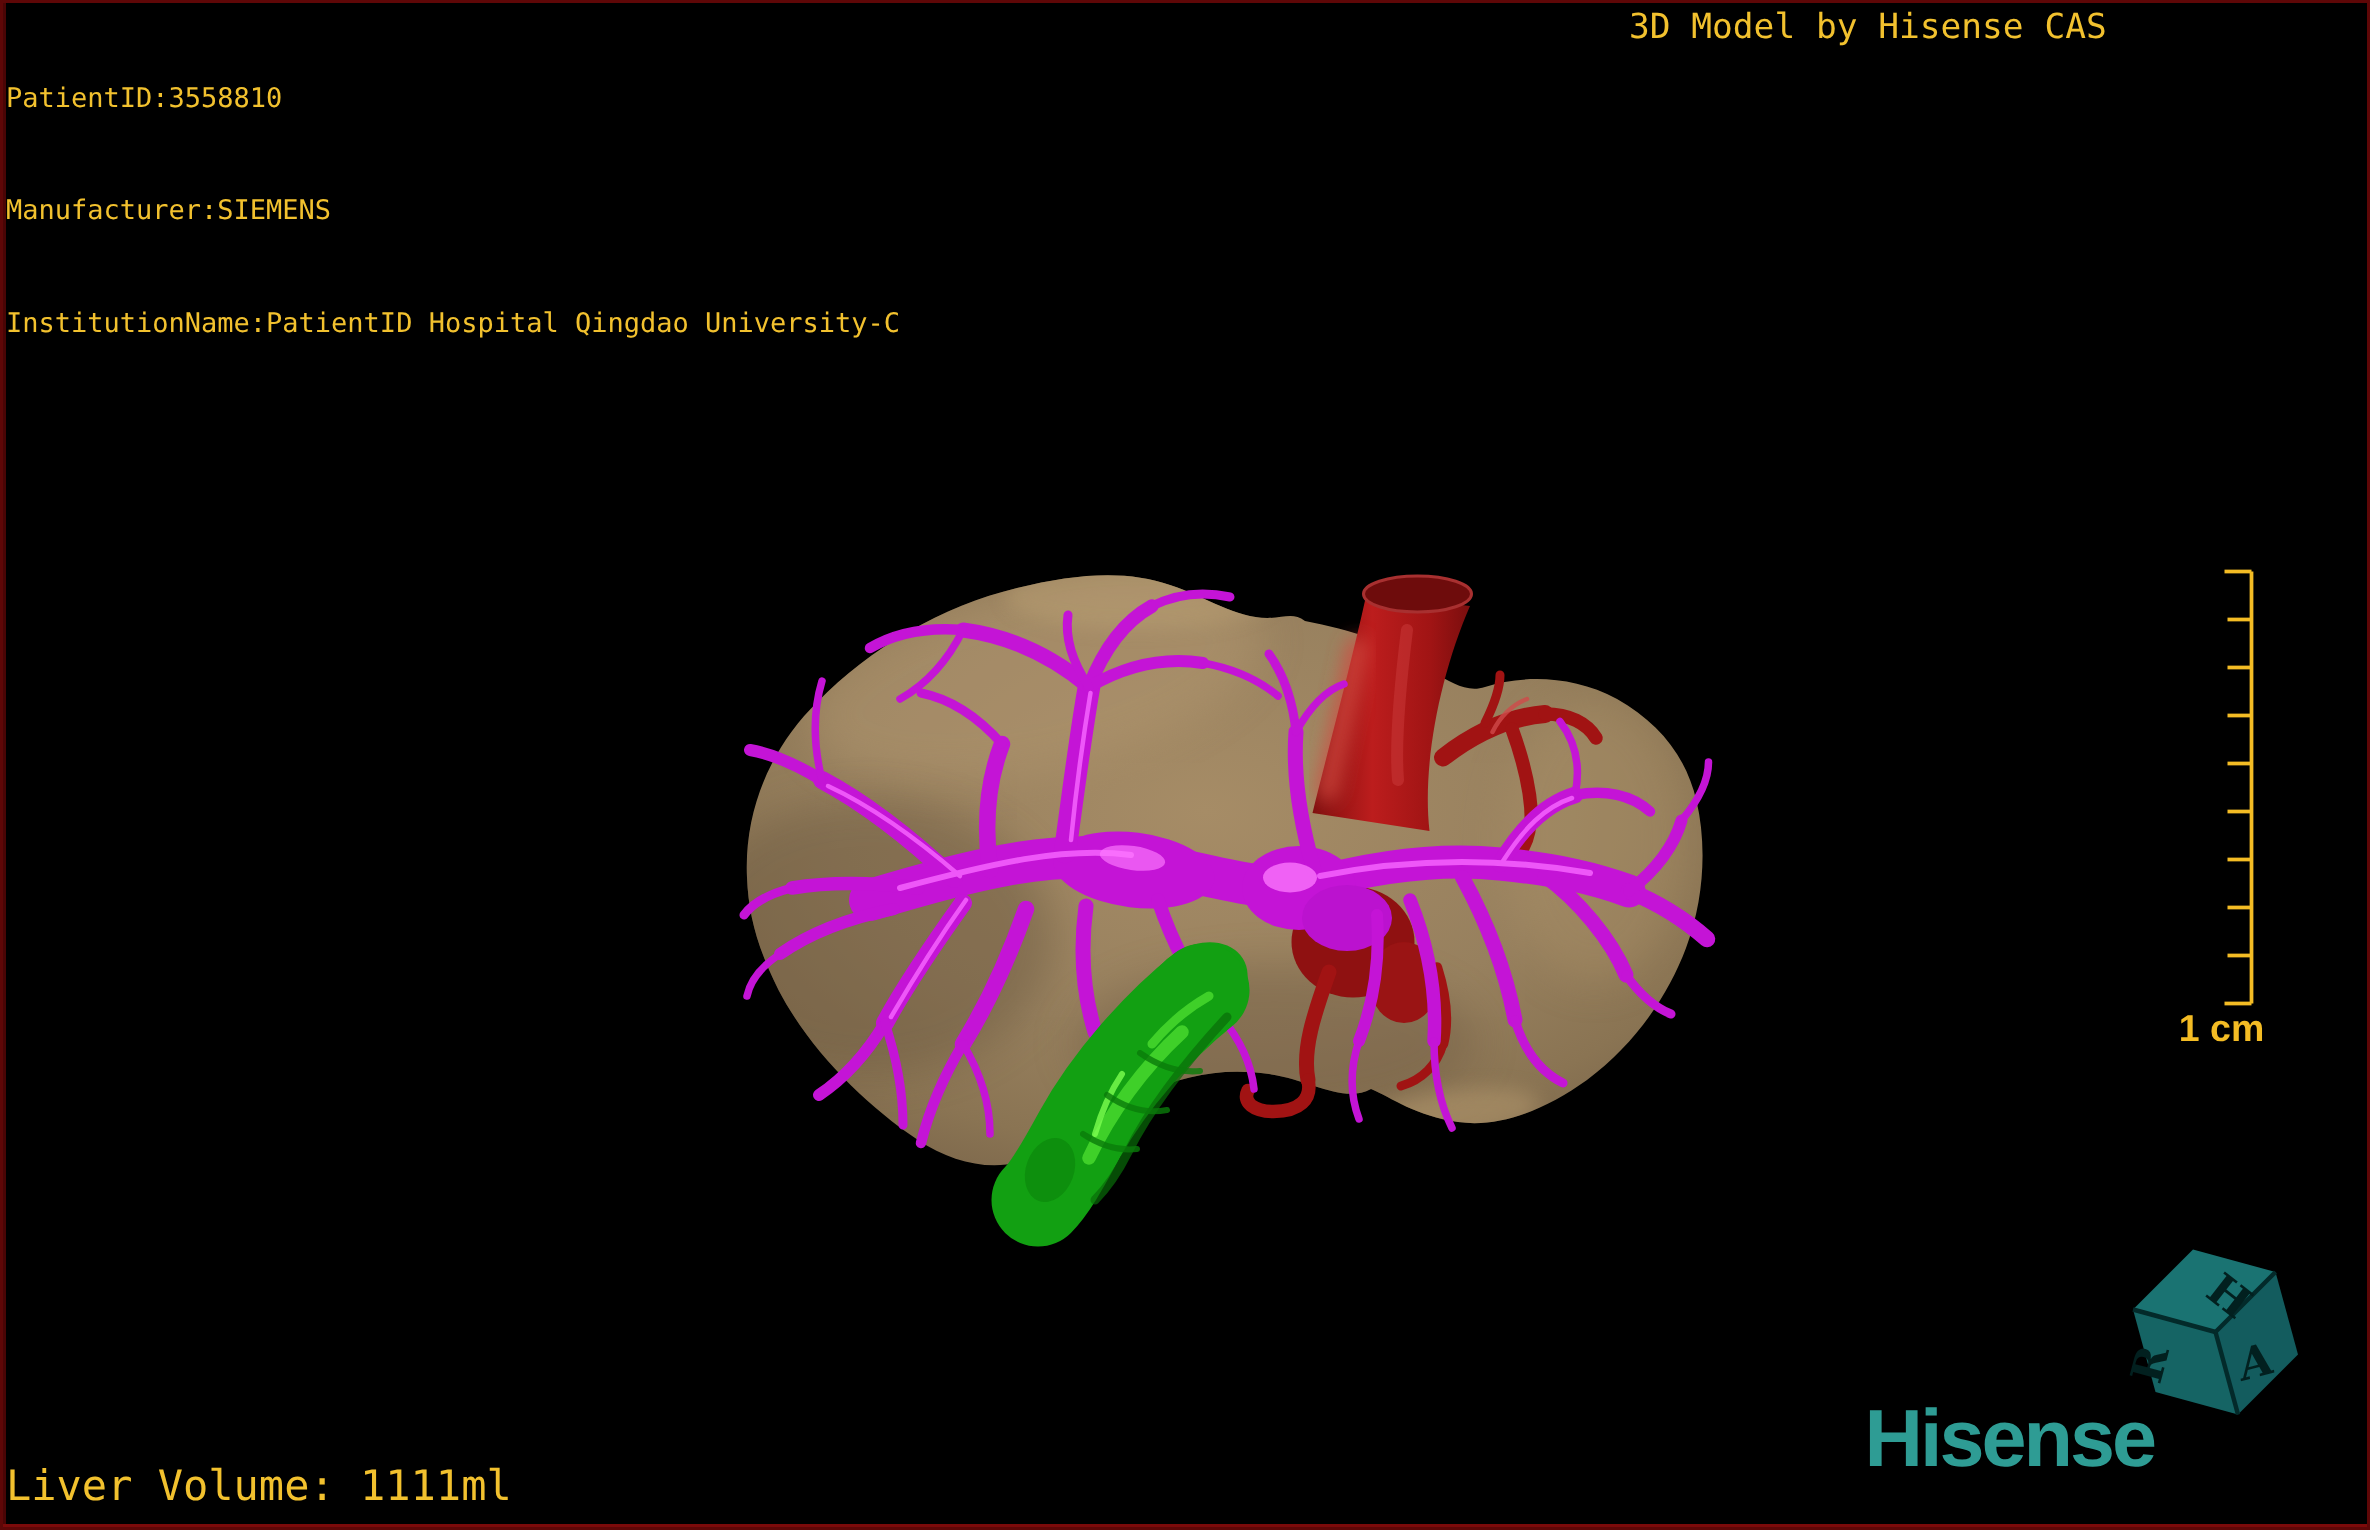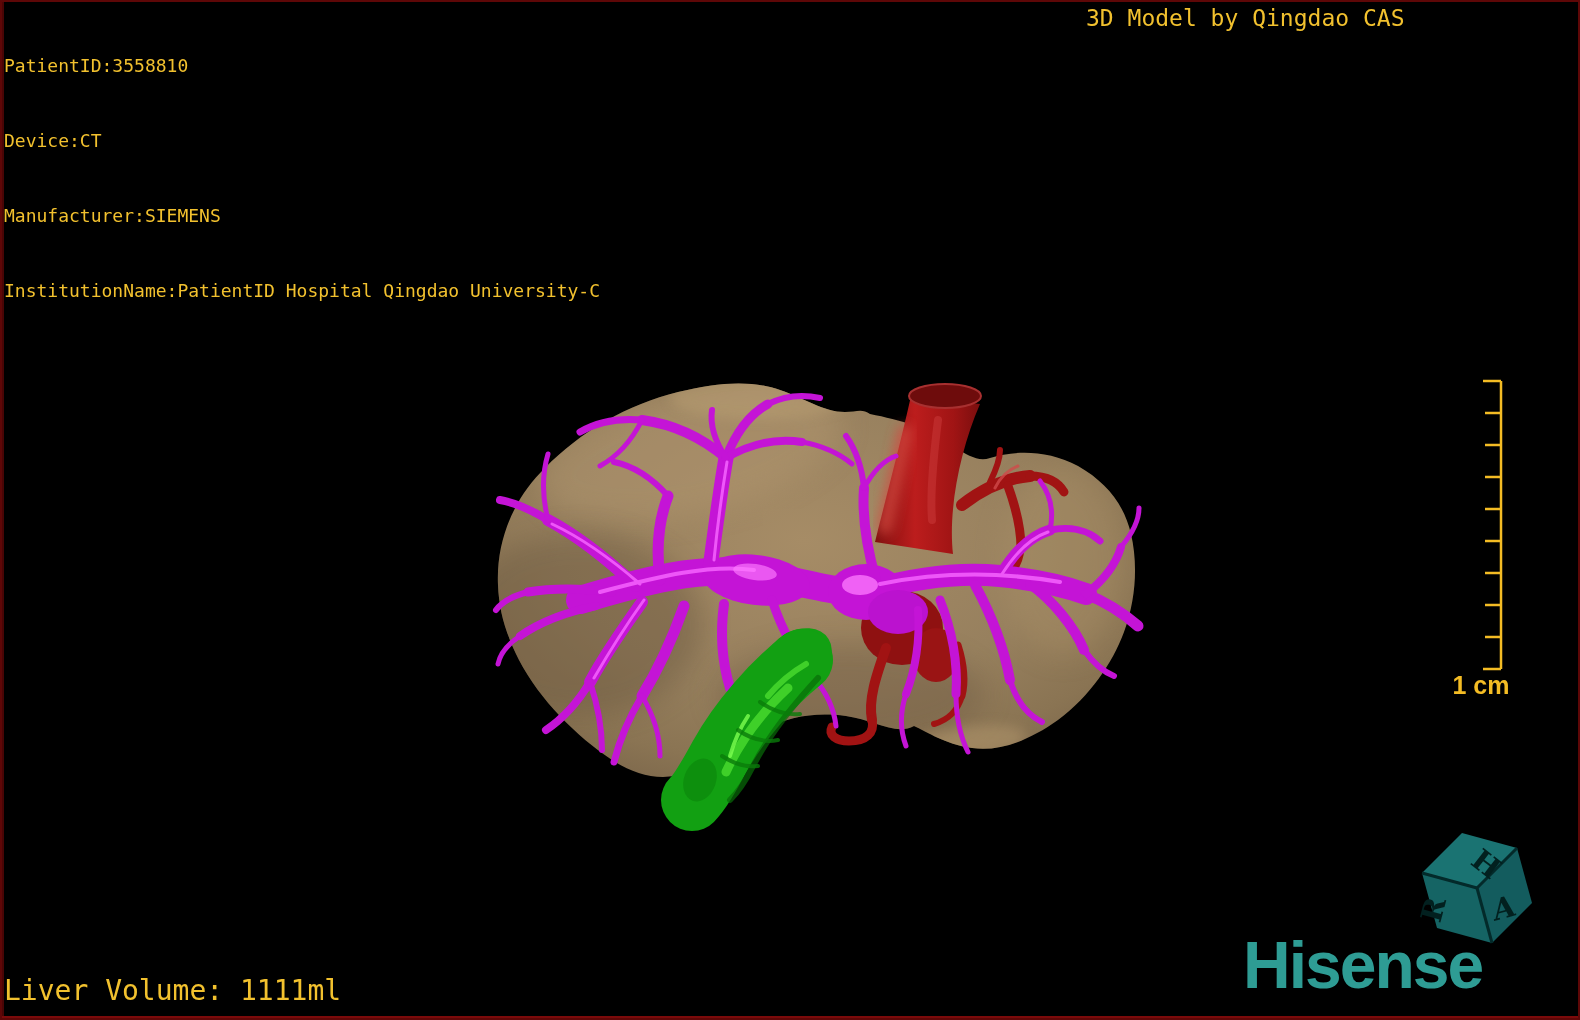--- a/index.html
+++ b/index.html
@@ -11,21 +11,21 @@
          box-shadow:inset 0 -2px 0 #7c0a0a, inset 2px 0 0 #4a0505;
          pointer-events:none;z-index:30;}
   .viewport{position:absolute;inset:0;z-index:1;}
   .ov{position:absolute;color:#f2c12e;z-index:20;white-space:pre;}
   .patient{left:4px;top:3px;font-size:18px;line-height:25px;}
   .watermark{left:1086px;top:5px;font-size:23px;}
   .volume{left:4px;top:974px;font-size:28px;}
   .wordmark{
     position:absolute;left:1243px;top:932px;z-index:20;
     font-family:"Liberation Sans", sans-serif;font-weight:bold;
-    font-size:66px;letter-spacing:-2px;color:#2e9c94;line-height:1;
+    font-size:54px;letter-spacing:-2px;color:#2e9c94;line-height:1;
   }
 </style>
 </head>
 <body>
 
 <div class="frame"></div>
 
 <svg class="viewport" viewBox="0 0 1580 1020" xmlns="http://www.w3.org/2000/svg">
   <defs>
     <radialGradient id="liverGrad" cx="48%" cy="40%" r="70%">
@@ -218,22 +218,21 @@
     <g fill="#02201f" font-family="DejaVu Serif, serif" font-size="29" font-weight="bold" text-anchor="middle">
       <text transform="translate(1480,872) rotate(38)">H</text>
       <text transform="translate(1443,912) rotate(-75)">R</text>
       <text transform="translate(1505,918) rotate(-15) skewX(-8)">A</text>
     </g>
   </g>
 </svg>
 
 <div class="ov patient">
   <div>PatientID:3558810</div>
-  <div>Device:CT</div>
   <div>Manufacturer:SIEMENS</div>
   <div>InstitutionName:PatientID Hospital Qingdao University-C</div>
 </div>
 
-<div class="ov watermark">3D Model by Qingdao CAS</div>
+<div class="ov watermark">3D Model by Hisense CAS</div>
 
 <div class="ov volume">Liver Volume: 1111ml</div>
 
 <div class="wordmark">Hisense</div>
 
 </body></html>

